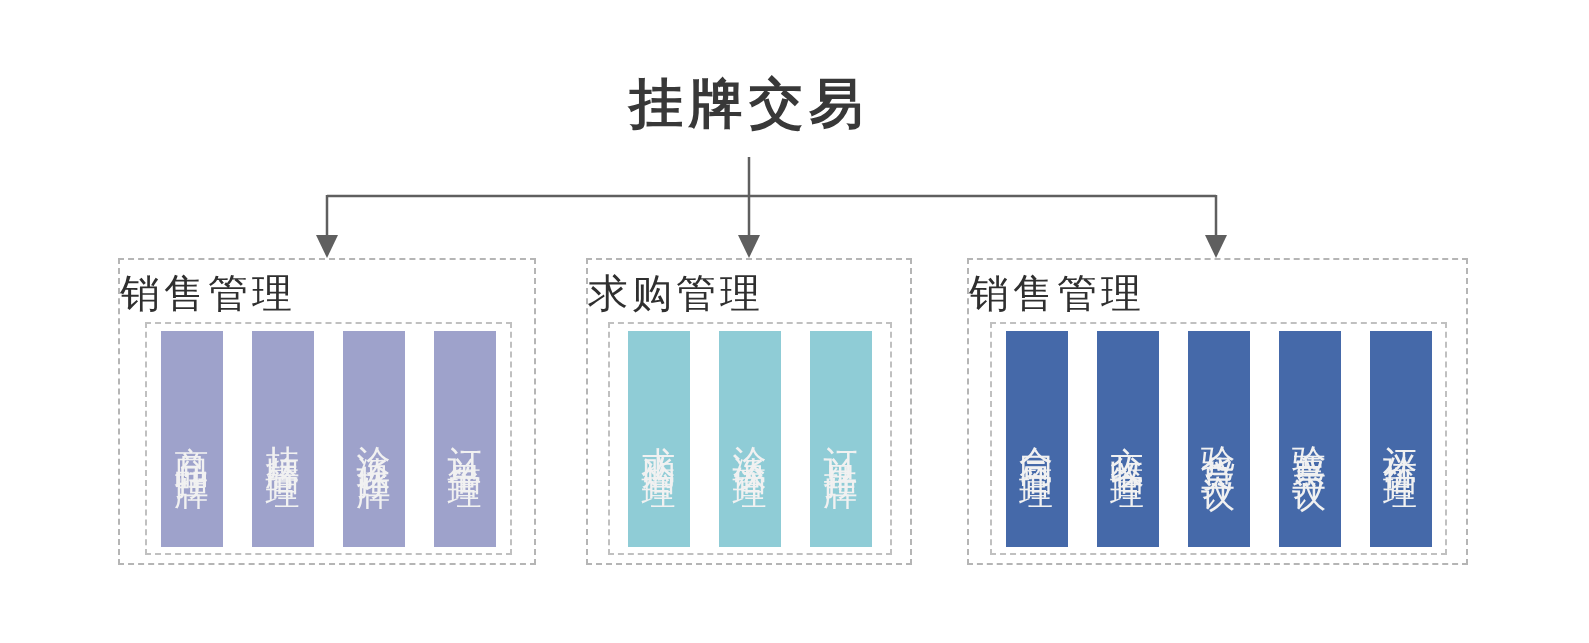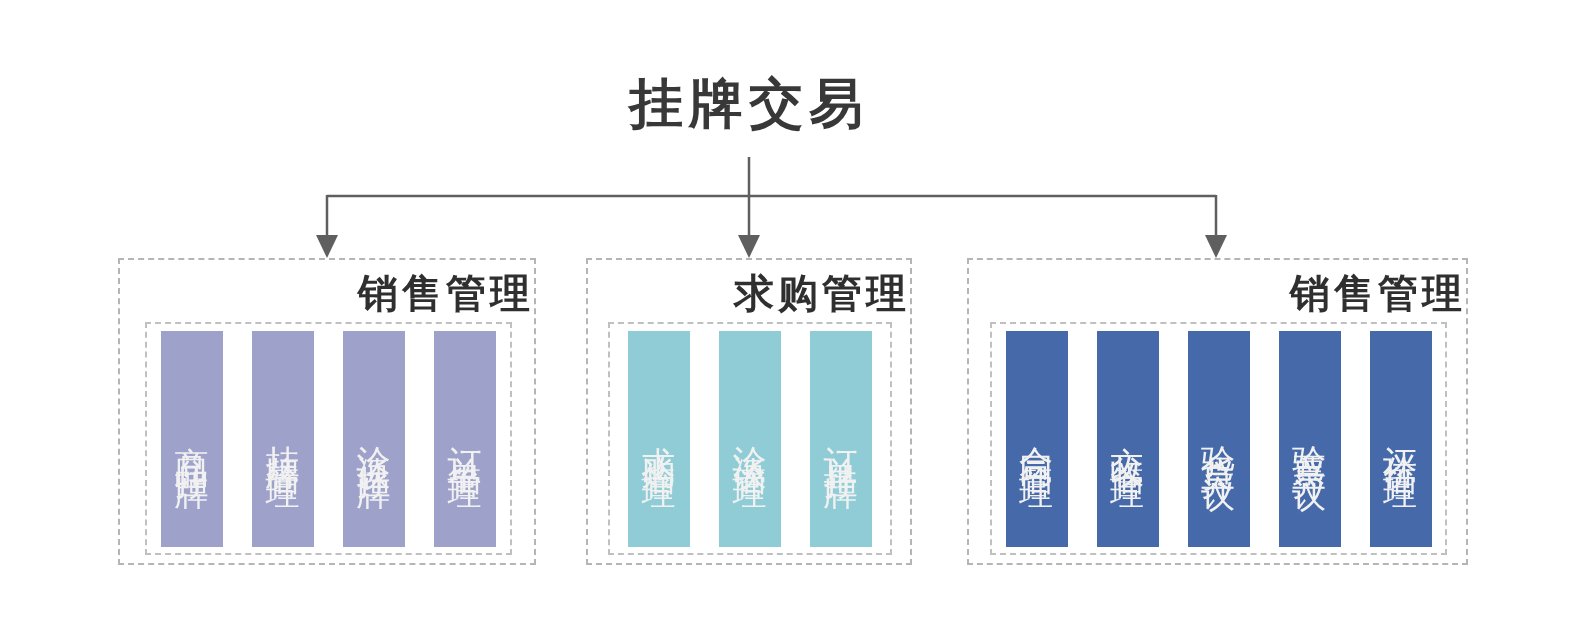--- a/index.html
+++ b/index.html
@@ -45,23 +45,23 @@
   .group-1 { left: 118px; width: 414px; }
   .group-2 { left: 586px; width: 322px; }
   .group-3 { left: 967px; width: 497px; }
   .group-title {
     position: absolute;
     top: 0;
     left: 0;
     right: 0;
     height: 62px;
     line-height: 66px;
-    text-align: right;
+    text-align: left;
     font-size: 40px;
-    font-weight: bold;
+    font-weight: normal;
     color: #2f2f2f;
     letter-spacing: 4px;
     white-space: nowrap;
   }
   .inner-box {
     position: absolute;
     top: 62px;
     bottom: 8px;
     border: 2px dashed #c0c0c0;
     display: flex;

